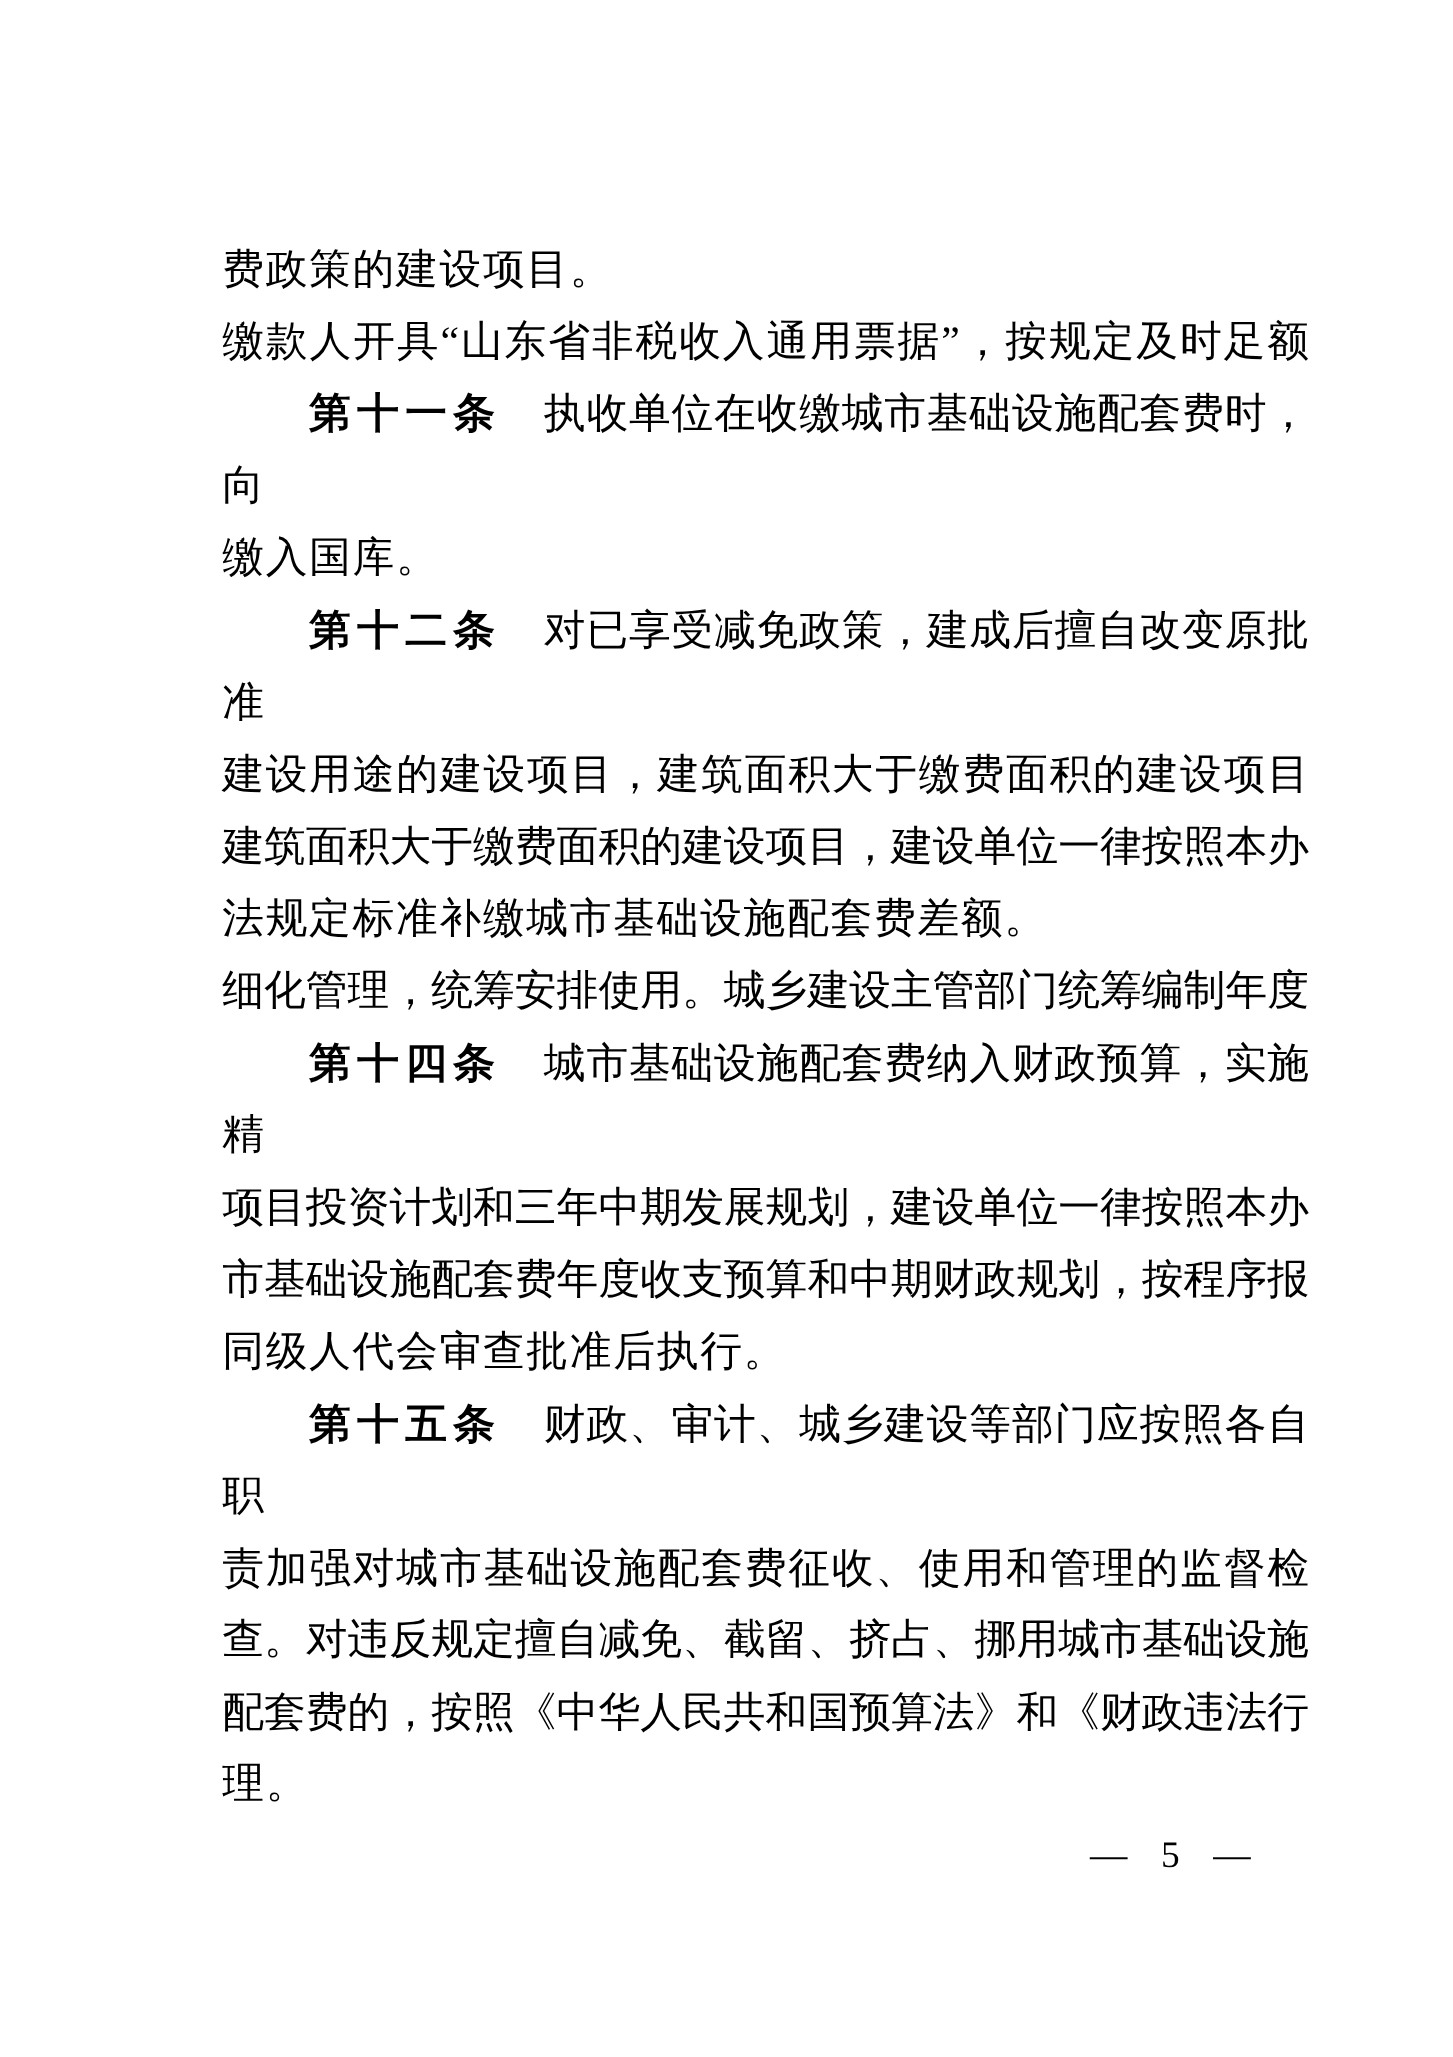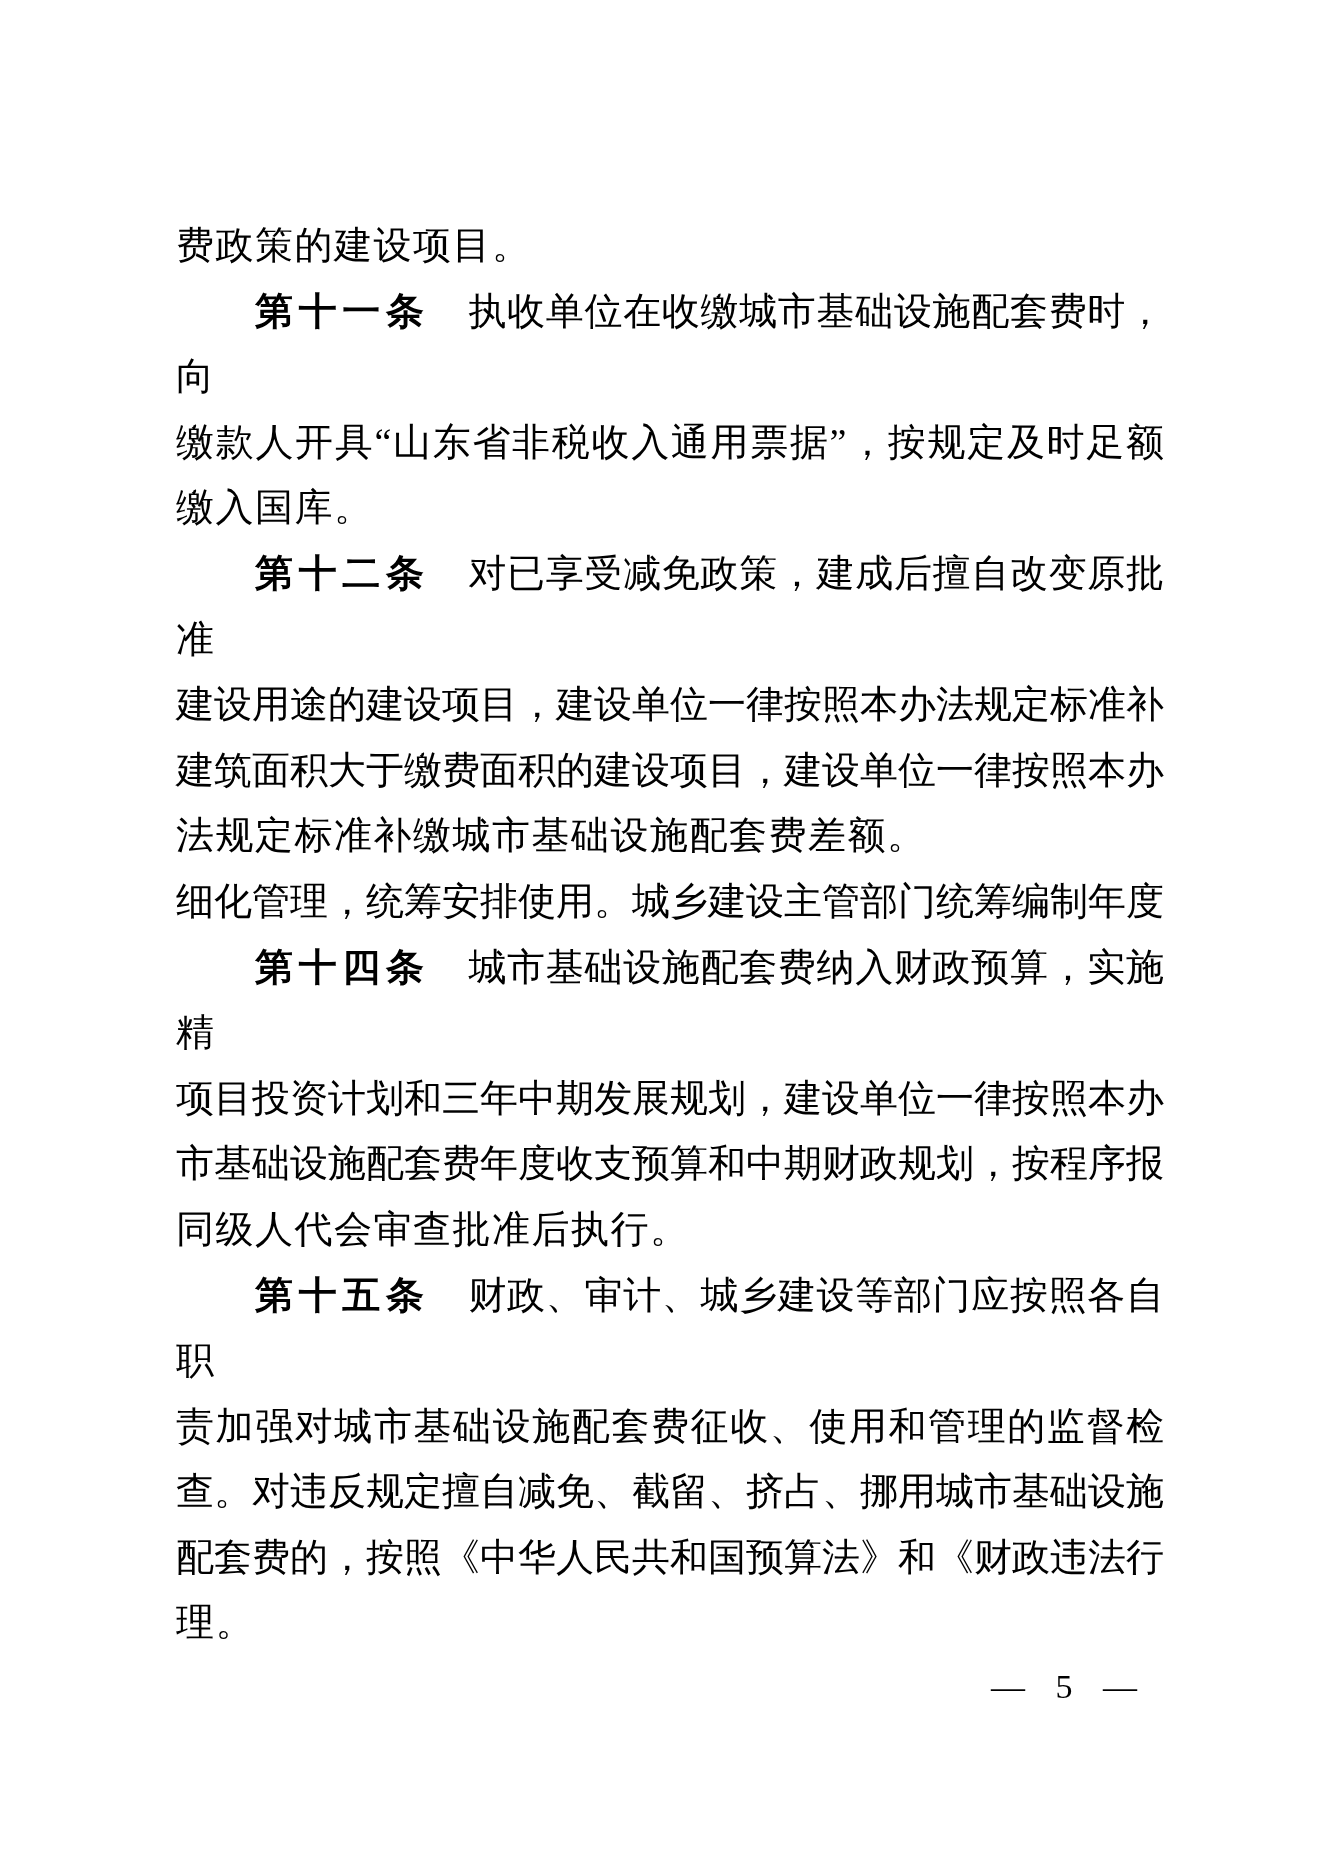--- a/index.html
+++ b/index.html
@@ -20,20 +20,21 @@
     position: absolute;
     left: 176px;
     top: 213px;
     width: 988px;
     font-size: 38px;
     line-height: 65.6px;
     letter-spacing: 0px;
   }
   .line {
     width: 100%;
+    margin-left: 26px;
   }
   .line.full {
     text-align: justify;
     text-align-last: justify;
     text-justify: inter-character;
   }
   .line.end {
     text-align: left;
     text-align-last: left;
     letter-spacing: 1.5px;
@@ -59,26 +60,26 @@
   }
 </style>
 </head>
 <body>
 
 <div class="page">
   <div class="text-block">
 
     <div class="line end"><span>费政策的建设项目。</span></div>
 
+    <div class="line full"><span>缴款人开具“山东省非税收入通用票据”，按规定及时足额</span></div>
     <div class="line full indent"><span class="article-no">第十一条</span><span>　执收单位在收缴城市基础设施配套费时，向</span></div>
-    <div class="line full"><span>缴款人开具“山东省非税收入通用票据”，按规定及时足额</span></div>
     <div class="line end"><span>缴入国库。</span></div>
 
     <div class="line full indent"><span class="article-no">第十二条</span><span>　对已享受减免政策，建成后擅自改变原批准</span></div>
-    <div class="line full"><span>建设用途的建设项目，建设单位一律按照本办法规定标准补</span></div>
+    <div class="line full"><span>建设用途的建设项目，建筑面积大于缴费面积的建设项目</span></div>
 
     <div class="line full"><span>建筑面积大于缴费面积的建设项目，建设单位一律按照本办</span></div>
     <div class="line end"><span>法规定标准补缴城市基础设施配套费差额。</span></div>
 
     <div class="line full"><span>细化管理，统筹安排使用。城乡建设主管部门统筹编制年度</span></div>
     <div class="line full indent"><span class="article-no">第十四条</span><span>　城市基础设施配套费纳入财政预算，实施精</span></div>
     <div class="line full"><span>项目投资计划和三年中期发展规划，建设单位一律按照本办</span></div>
     <div class="line full"><span>市基础设施配套费年度收支预算和中期财政规划，按程序报</span></div>
     <div class="line end"><span>同级人代会审查批准后执行。</span></div>
 

